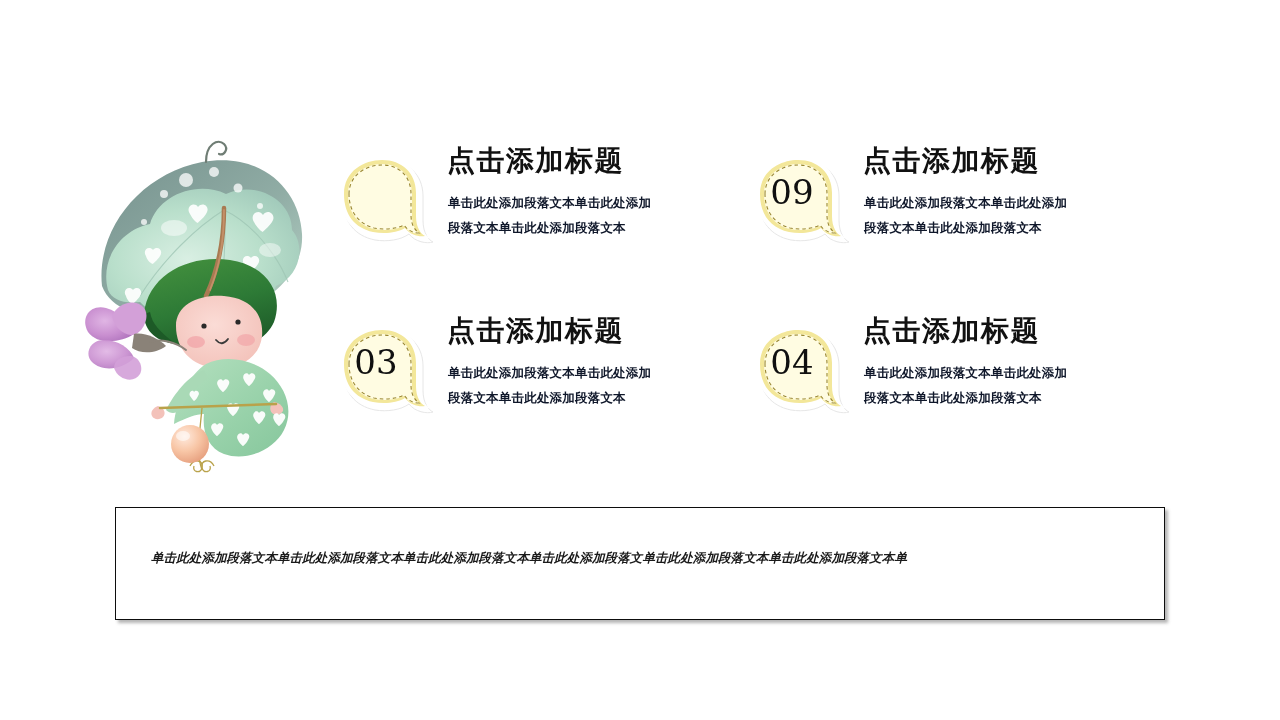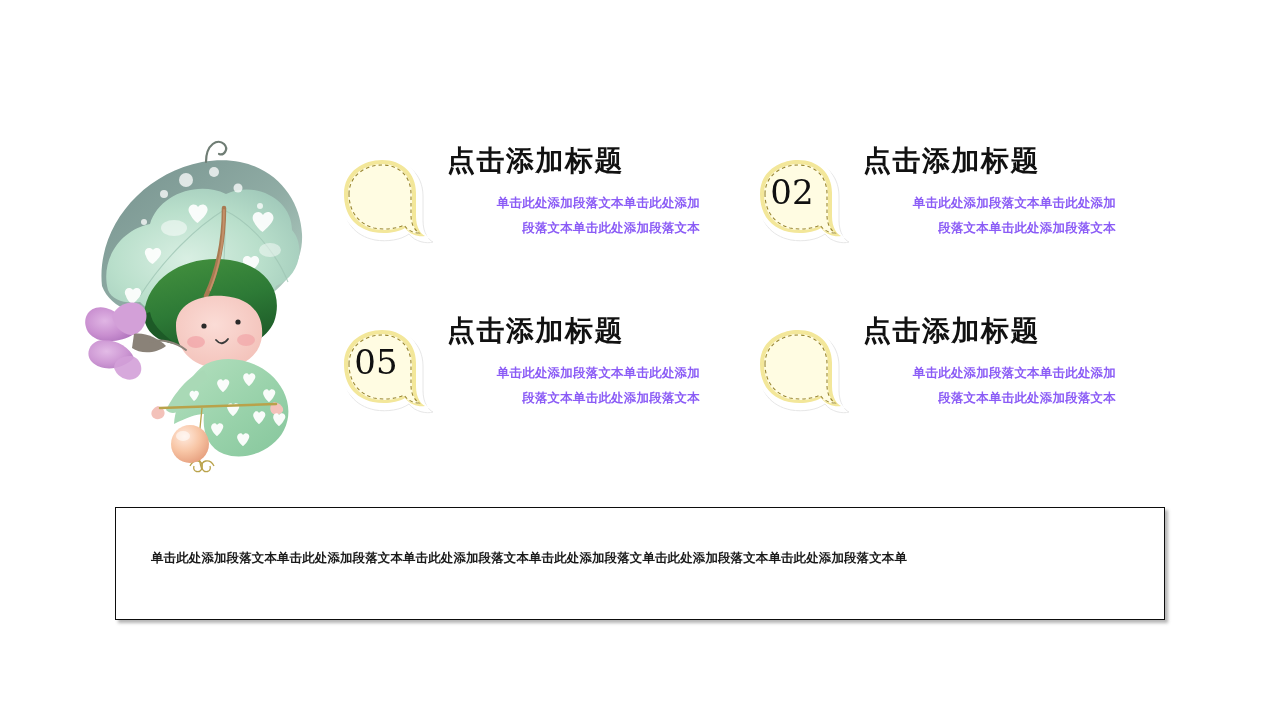--- a/index.html
+++ b/index.html
@@ -88,24 +88,23 @@
     text-align: center;
   }
   .item-body {
     position: absolute;
     left: 116px;
     top: 48px;
     width: 252px;
     font-family: "DejaVu Sans", "Liberation Sans", sans-serif;
     font-size: 12.5px;
     font-weight: 700;
-    color: #8b5cf6;
+    color: #0f172a;
     line-height: 2.0;
     letter-spacing: 0.2px;
-    text-align: right;
   }
   .item-body .ln { display: block; white-space: nowrap; }
 
   
   #note-box {
     position: absolute;
     left: 115px;
     top: 507px;
     width: 1050px;
     height: 113px;
@@ -119,21 +118,21 @@
     left: 35px;
     top: 34px;
     width: 990px;
     font-family: "DejaVu Sans", "Liberation Sans", sans-serif;
     font-size: 12.5px;
     font-weight: 700;
     color: #1a1a1a;
     line-height: 2.6;
     letter-spacing: 0.1px;
   }
-  #note-text .ln { display:block; white-space: nowrap; }
+  #note-text .ln { display:block; white-space: nowrap; font-style: italic; }
 </style>
 </head>
 <body>
 
 <div id="slide">
 
   <div id="illustration">
     <svg viewBox="0 0 236 356" xmlns="http://www.w3.org/2000/svg">
       <defs>
         <radialGradient id="umbG" cx="42%" cy="55%" r="70%">
@@ -332,21 +331,21 @@
                  C92 88 80 86 74 78 C66 84 52 86 40 84 C20 80 8 66 8 42 Z" fill="#ffffff" stroke="#e2e2e2" stroke-width="1" transform="translate(3,4)" opacity="0.85"></path>
         <path d="M8 42 C8 16 30 4 50 4 C72 4 88 18 88 40 L88 64 C88 78 94 84 98 86
                  C92 88 80 86 74 78 C66 84 52 86 40 84 C20 80 8 66 8 42 Z" fill="#ffffff"></path>
         <path d="M12 42 C12 19 32 8 50 8 C70 8 84 21 84 41 L84 64 C84 76 89 82 93 84
                  C87 85 78 83 73 76 C65 81 52 82 41 80 C23 76 12 63 12 42 Z" fill="#f3e79a"></path>
         <path d="M16 42 C16 22 34 12 50 12 C68 12 80 24 80 42 L80 63 C80 74 84 79 88 82
                  C83 82 76 80 72 74 C64 78 52 79 42 77 C26 73 16 61 16 42 Z" fill="#fffce2"></path>
         <path d="M17 42 C17 23 34 13 50 13 C68 13 79 25 79 42 L79 63 C79 73 83 78 87 81
                  C82 81 76 79 72 73 C64 77 52 78 42 76 C27 72 17 60 17 42 Z" fill="none" stroke="#9a8731" stroke-width="1.1" stroke-dasharray="3.5 3"></path>
       </svg>
-      <div class="badge-num">02</div>
+      <div class="badge-num">09</div>
     </div>
     <div class="item-title">点击添加标题</div>
     <div class="item-body">
       <span class="ln">单击此处添加段落文本单击此处添加</span>
       <span class="ln">段落文本单击此处添加段落文本</span>
     </div>
   </div>
 
   <div class="item item-03">
     <div class="badge-wrap">
@@ -355,21 +354,21 @@
                  C92 88 80 86 74 78 C66 84 52 86 40 84 C20 80 8 66 8 42 Z" fill="#ffffff" stroke="#e2e2e2" stroke-width="1" transform="translate(3,4)" opacity="0.85"></path>
         <path d="M8 42 C8 16 30 4 50 4 C72 4 88 18 88 40 L88 64 C88 78 94 84 98 86
                  C92 88 80 86 74 78 C66 84 52 86 40 84 C20 80 8 66 8 42 Z" fill="#ffffff"></path>
         <path d="M12 42 C12 19 32 8 50 8 C70 8 84 21 84 41 L84 64 C84 76 89 82 93 84
                  C87 85 78 83 73 76 C65 81 52 82 41 80 C23 76 12 63 12 42 Z" fill="#f3e79a"></path>
         <path d="M16 42 C16 22 34 12 50 12 C68 12 80 24 80 42 L80 63 C80 74 84 79 88 82
                  C83 82 76 80 72 74 C64 78 52 79 42 77 C26 73 16 61 16 42 Z" fill="#fffce2"></path>
         <path d="M17 42 C17 23 34 13 50 13 C68 13 79 25 79 42 L79 63 C79 73 83 78 87 81
                  C82 81 76 79 72 73 C64 77 52 78 42 76 C27 72 17 60 17 42 Z" fill="none" stroke="#9a8731" stroke-width="1.1" stroke-dasharray="3.5 3"></path>
       </svg>
-      <div class="badge-num">05</div>
+      <div class="badge-num">03</div>
     </div>
     <div class="item-title">点击添加标题</div>
     <div class="item-body">
       <span class="ln">单击此处添加段落文本单击此处添加</span>
       <span class="ln">段落文本单击此处添加段落文本</span>
     </div>
   </div>
 
   <div class="item item-04">
     <div class="badge-wrap">
@@ -378,20 +377,21 @@
                  C92 88 80 86 74 78 C66 84 52 86 40 84 C20 80 8 66 8 42 Z" fill="#ffffff" stroke="#e2e2e2" stroke-width="1" transform="translate(3,4)" opacity="0.85"></path>
         <path d="M8 42 C8 16 30 4 50 4 C72 4 88 18 88 40 L88 64 C88 78 94 84 98 86
                  C92 88 80 86 74 78 C66 84 52 86 40 84 C20 80 8 66 8 42 Z" fill="#ffffff"></path>
         <path d="M12 42 C12 19 32 8 50 8 C70 8 84 21 84 41 L84 64 C84 76 89 82 93 84
                  C87 85 78 83 73 76 C65 81 52 82 41 80 C23 76 12 63 12 42 Z" fill="#f3e79a"></path>
         <path d="M16 42 C16 22 34 12 50 12 C68 12 80 24 80 42 L80 63 C80 74 84 79 88 82
                  C83 82 76 80 72 74 C64 78 52 79 42 77 C26 73 16 61 16 42 Z" fill="#fffce2"></path>
         <path d="M17 42 C17 23 34 13 50 13 C68 13 79 25 79 42 L79 63 C79 73 83 78 87 81
                  C82 81 76 79 72 73 C64 77 52 78 42 76 C27 72 17 60 17 42 Z" fill="none" stroke="#9a8731" stroke-width="1.1" stroke-dasharray="3.5 3"></path>
       </svg>
+      <div class="badge-num">04</div>
     </div>
     <div class="item-title">点击添加标题</div>
     <div class="item-body">
       <span class="ln">单击此处添加段落文本单击此处添加</span>
       <span class="ln">段落文本单击此处添加段落文本</span>
     </div>
   </div>
 
   <div id="note-box">
     <div id="note-text">

